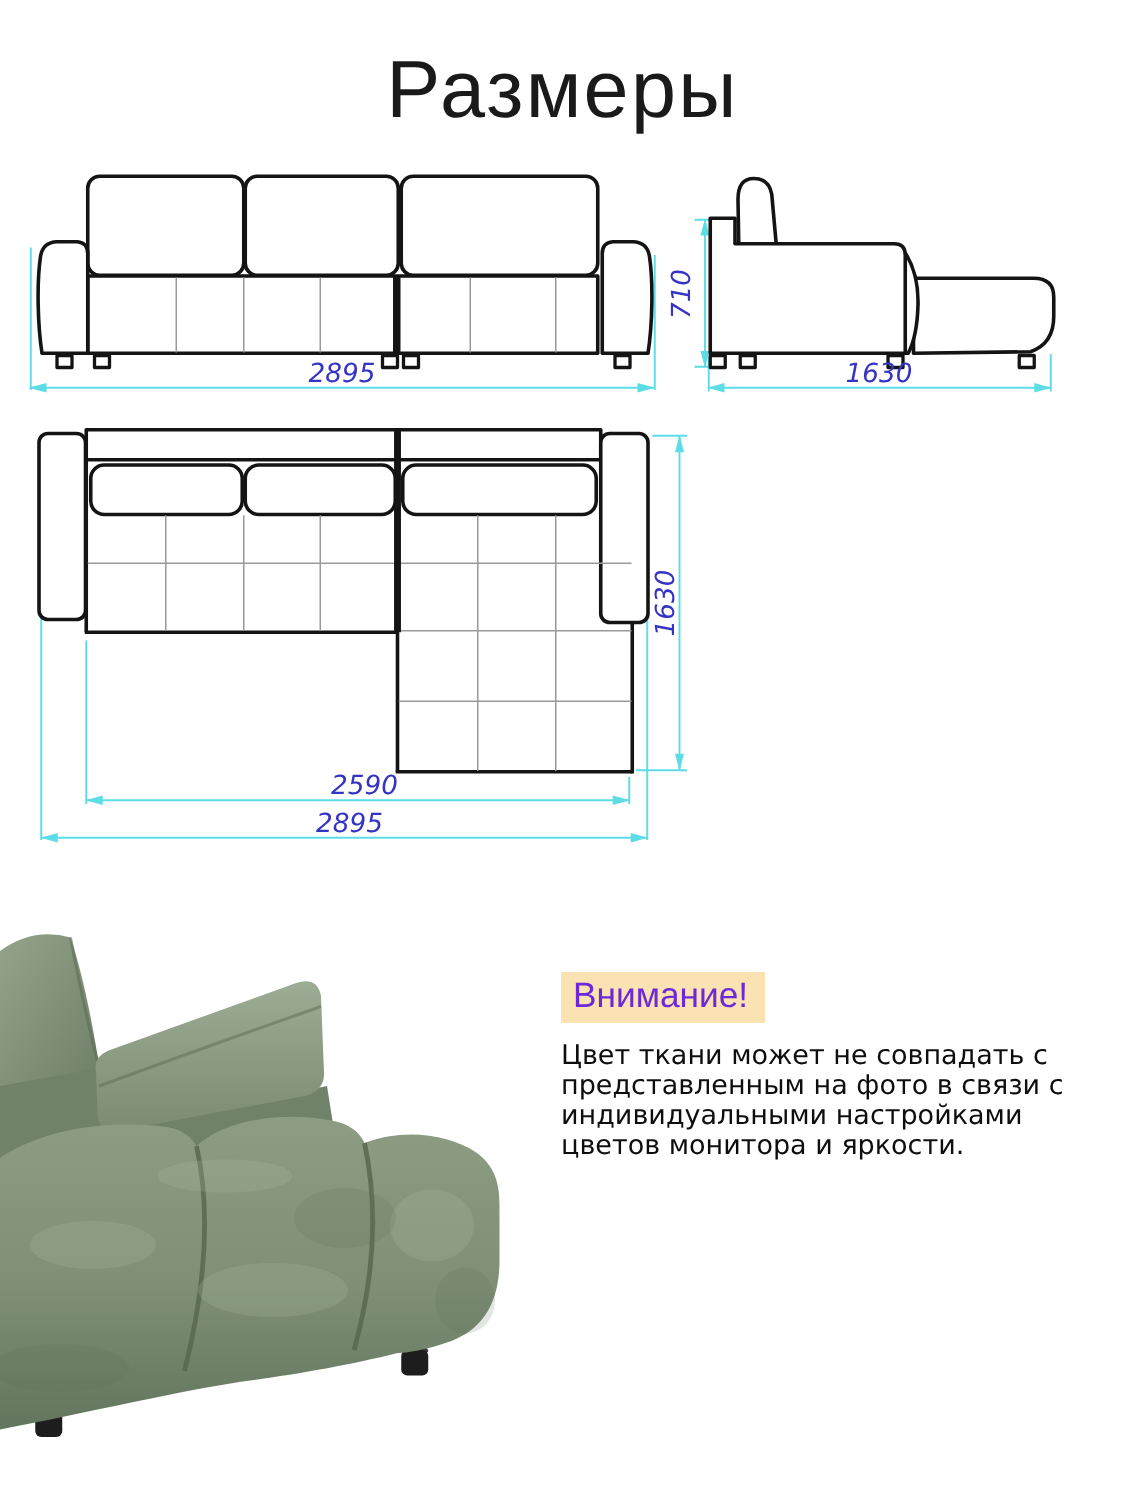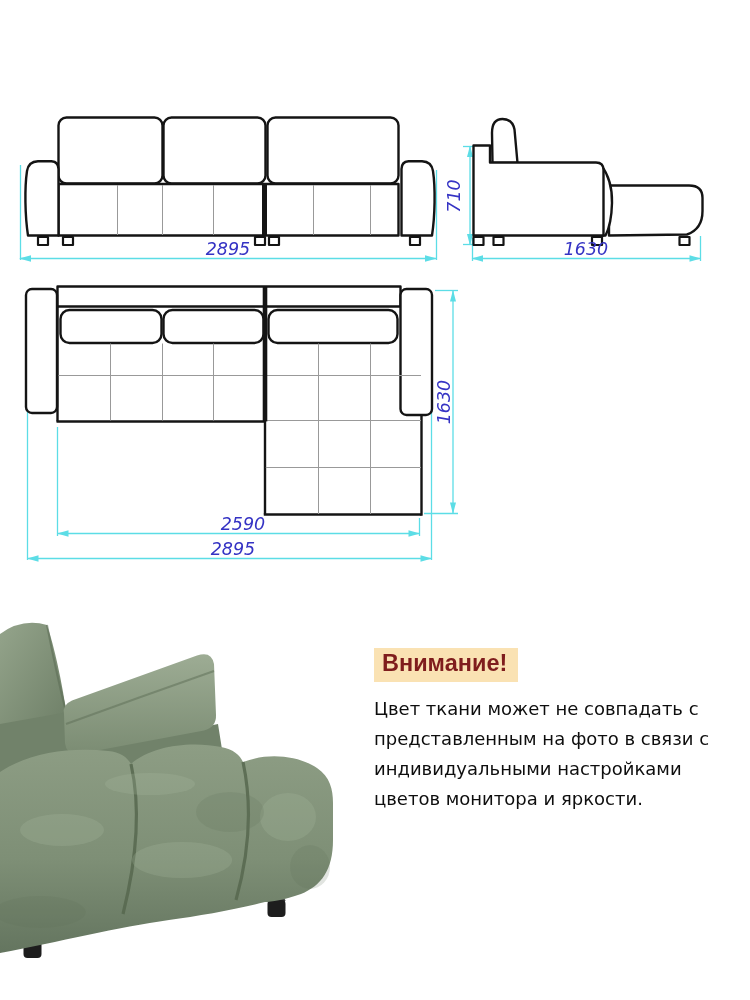--- a/index.html
+++ b/index.html
@@ -13,31 +13,32 @@
   .drawing { position:absolute; }
   .front-view { left:15px; top:108px; }
   .side-view  { left:443px; top:108px; }
   .top-view   { left:15px;  top:281px; }
   .sofa-photo { position:absolute; left:0; top:612px; }
 
   .dim-label { font-family:"DejaVu Sans", sans-serif; font-style:italic;
                font-size:17.5px; fill:#3533c4; }
 
   .warning { position:absolute; left:374px; top:648px; width:372px; }
-  .warning-badge { display:inline-block; background:#fae2b3; color:#7f1d1d;
-                   font-family:"Liberation Sans", sans-serif; font-weight:bold;
+  .warning-badge { display:inline-block; background:#fae2b3; color:#6d28d9;
+                   font-family:"Liberation Sans", sans-serif; font-weight:normal;
                    font-size:23.5px; line-height:1; padding:4px 11px 6px 8px; }
   .warning p { margin:12px 0 0 0; font-family:"DejaVu Sans", sans-serif;
-               font-size:18px; line-height:30px; color:#0e0e0e; white-space:pre-line; }
+               font-size:18px; line-height:20px; color:#0e0e0e; white-space:pre-line; }
 </style>
 </head>
 <body>
 
 <div class="page">
 
+  <div class="page-title">Размеры</div>
 
   <svg class="drawing front-view" width="430" height="158" viewBox="0 0 430 158">
 
     <g stroke="#5cdde6" stroke-width="1.3" fill="none">
       <path d="M5.5 57 V152"></path>
       <path d="M421.5 62 V152"></path>
       <path d="M5.5 150.5 H421.5"></path>
     </g>
     <g fill="#5cdde6">
       <polygon points="4,150.5 16,147.3 16,153.7"></polygon>

